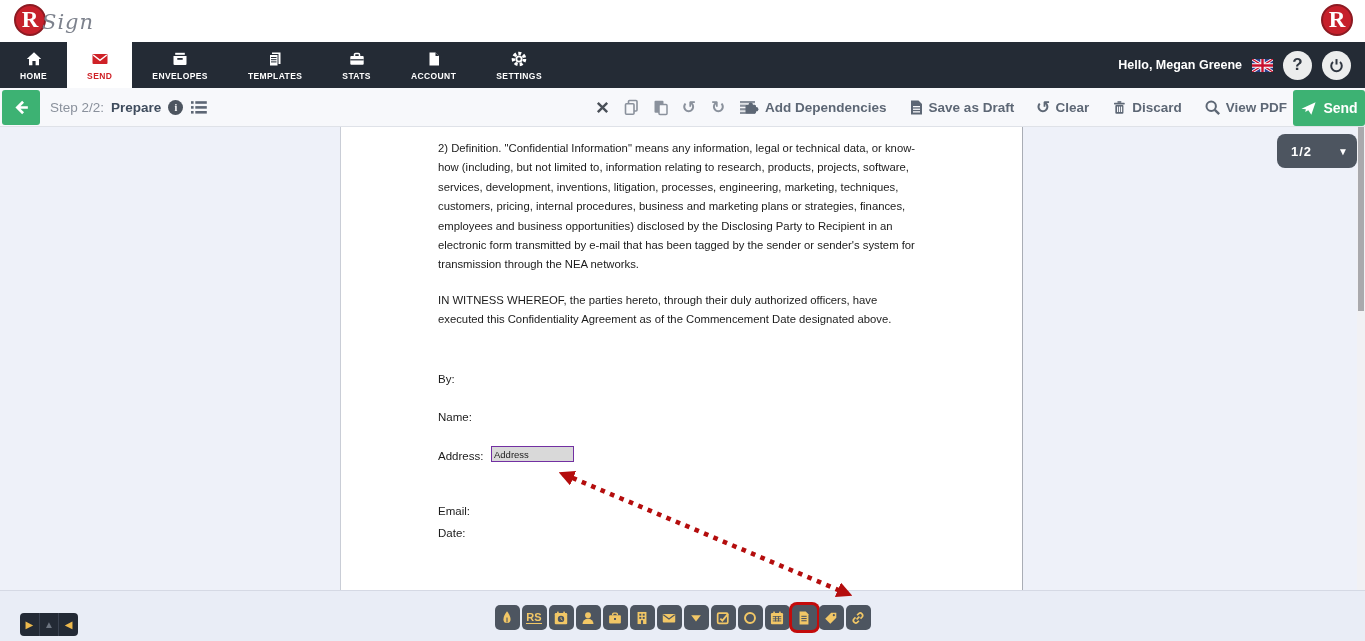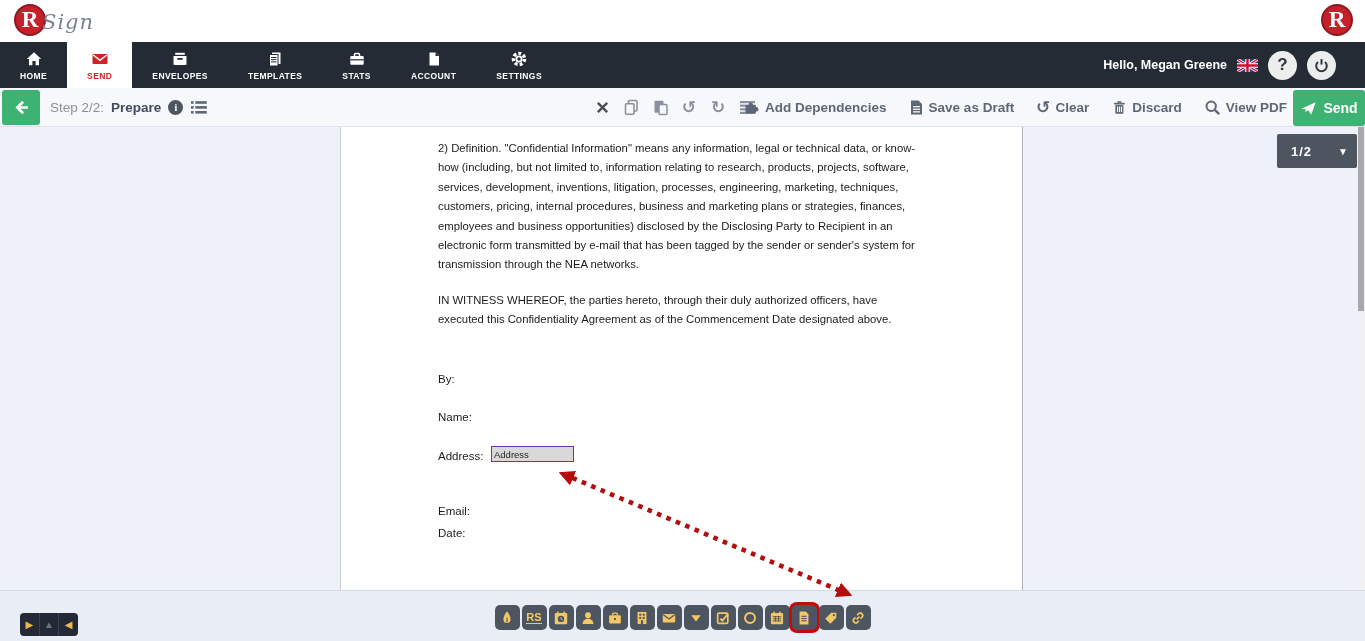--- a/index.html
+++ b/index.html
@@ -15,21 +15,21 @@
     margin-left:-4px; margin-top:6px; letter-spacing:1px; }
   #logo-right { position:absolute; right:12px; top:4px; }
   
   #nav { position:absolute; left:0; top:42px; width:1365px; height:46px; background:#242b35;
     display:flex; align-items:stretch; }
   .tab { min-width:58px; padding:0 20px; display:flex; flex-direction:column; align-items:center;
     justify-content:center; gap:3px; color:#fff; cursor:pointer; }
   .tab .tlabel { font-size:8.5px; font-weight:bold; letter-spacing:.4px; }
   .tab.active { background:#fff; color:#cf2127; }
   .tab svg { display:block; }
-  #nav-right { margin-left:auto; display:flex; align-items:center; gap:10px; padding-right:29px; }
+  #nav-right { margin-left:auto; display:flex; align-items:center; gap:10px; padding-right:14px; }
   #greeting { color:#fff; font-size:12.5px; font-weight:bold; }
   .nav-circle { width:29px; height:29px; border-radius:50%; background:#eceded; color:#2f3640;
     display:flex; align-items:center; justify-content:center; font-weight:bold; font-size:17px;
     cursor:pointer; }
   
   #toolbar { position:absolute; left:0; top:88px; width:1365px; height:39px; background:#f7f8fb;
     border-bottom:1px solid #dfe2e8; color:#5d6775; }
   #back-btn { position:absolute; left:2px; top:2px; width:38px; height:35px; background:#3db273;
     border-radius:3px; display:flex; align-items:center; justify-content:center; cursor:pointer; }
   #step-area { position:absolute; left:50px; top:0; height:38px; display:flex; align-items:center; gap:7px;
@@ -54,21 +54,21 @@
     border-left:1px solid #c9cdd6; border-right:1px solid #a9adb5; }
   #para1 { position:absolute; left:97px; top:12px; width:480px; font-size:11.3px; line-height:19.4px;
     color:#1b1b1b; }
   #para2 { position:absolute; left:97px; top:164px; width:480px; font-size:11.3px; line-height:19.4px;
     color:#1b1b1b; }
   .field-row { position:absolute; left:97px; font-size:11.5px; color:#1b1b1b; }
   #address-input { position:absolute; left:150px; top:319px; width:83px; height:16px;
     background:#d9d9d9; border:1.5px solid #7230a2; font-size:9.5px; color:#222; padding:0 2px;
     font-family:"Liberation Sans",sans-serif; }
   #page-indicator { position:absolute; right:8px; top:7px; width:80px; height:34px; background:#4d5560;
-    border-radius:2px; color:#fff; display:flex; align-items:center; cursor:pointer; }
+    border-radius:8px; color:#fff; display:flex; align-items:center; cursor:pointer; }
   #page-indicator .pnum { font-size:13px; font-weight:bold; margin-left:14px; letter-spacing:1px; }
   #page-indicator .caret { margin-left:auto; margin-right:9px; font-size:10px; }
   #scrollbar { position:absolute; right:0; top:0; width:8px; height:463px; background:#f1f1f4; cursor:pointer; }
   #scroll-thumb { position:absolute; right:1px; top:0; width:6px; height:184px; background:#a9a9ad; }
   
   #bottombar { position:absolute; left:0; top:590px; width:1365px; height:51px; background:#e9edf6;
     border-top:1px solid #d5d9e4; }
   #field-icons { position:absolute; left:0; right:0; top:14px; display:flex; justify-content:center; gap:2px; }
   .fi { width:25px; height:25px; background:#4d5560; border-radius:5px; display:flex; align-items:center;
     justify-content:center; cursor:pointer; color:#f2c766; }

